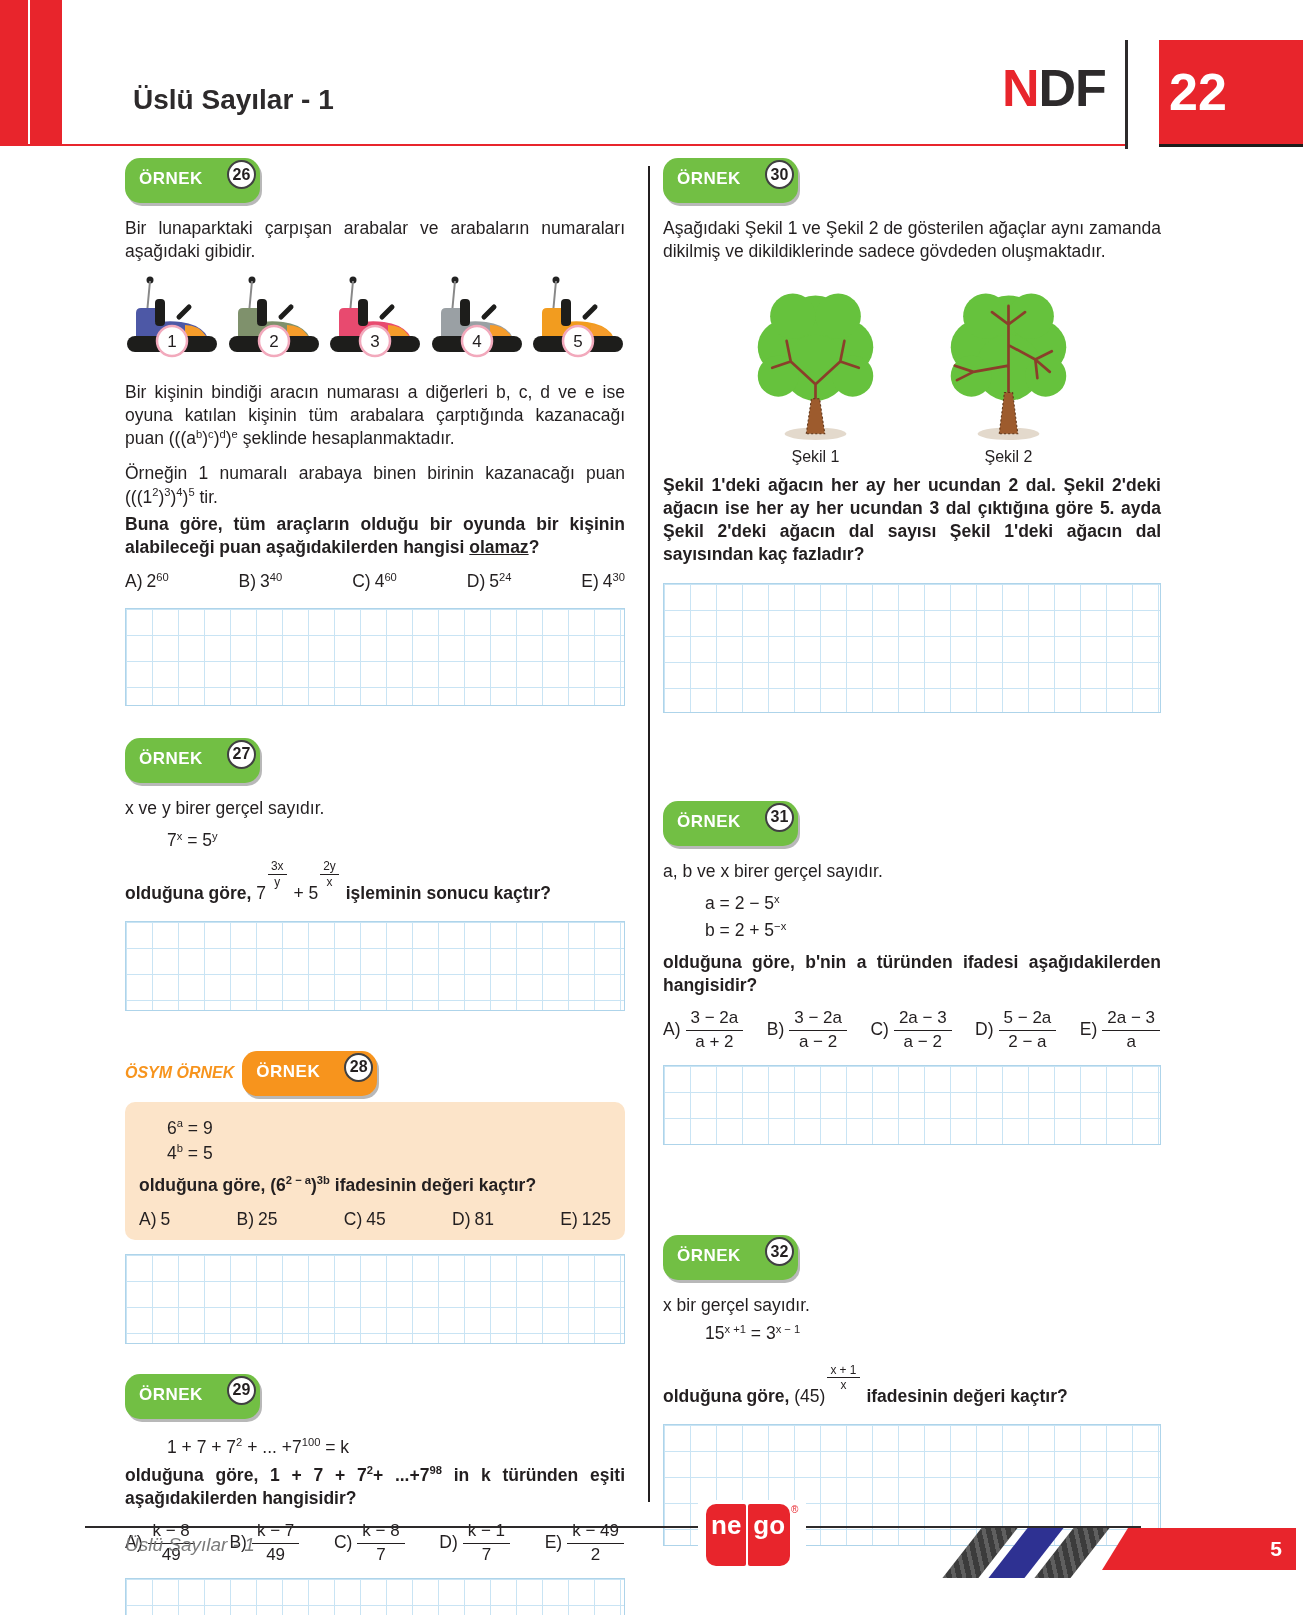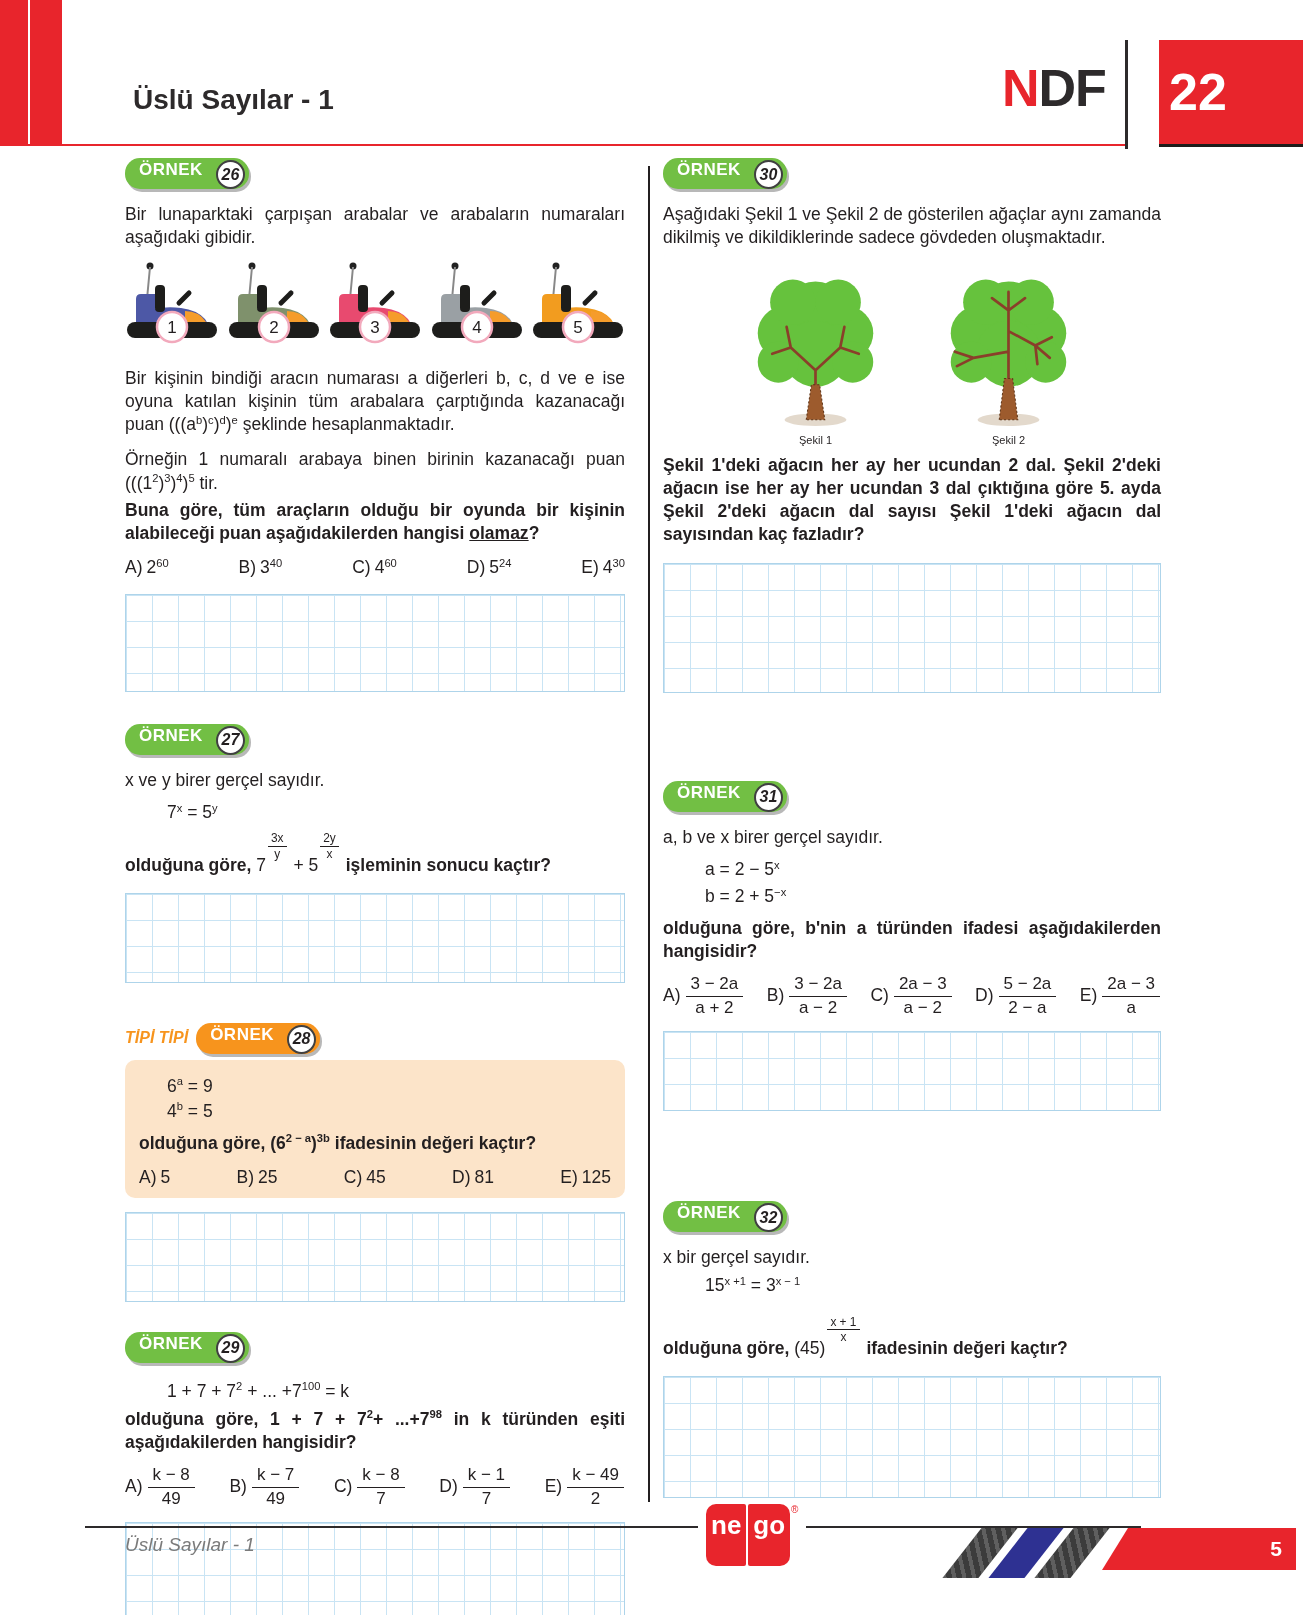--- a/index.html
+++ b/index.html
@@ -19,27 +19,27 @@
   .unit-box span{color:#ffffff;font-size:52px;font-weight:bold;padding-left:10px;}
 
   
   .col{position:absolute;top:158px;width:500px;}
   .col-left{left:125px;}
   .col-right{left:663px;width:498px;}
   .col-divider{position:absolute;left:648px;top:166px;width:2px;height:1336px;background:#231f20;}
 
   
   .badge-row{display:flex;align-items:center;gap:8px;margin:0 0 4px 0;}
-  .badge{display:inline-flex;align-items:flex-start;background:#72bf44;border-radius:15px;
-         padding:2px 4px 0 14px;box-shadow:2px 3px 0 rgba(0,0,0,.28);}
+  .badge{display:inline-flex;align-items:flex-end;background:#72bf44;border-radius:15px;
+         padding:2px 4px 14px 14px;box-shadow:2px 3px 0 rgba(0,0,0,.28);}
   .badge.orange{background:#f7941d;}
   .badge .blabel{color:#fff;font-weight:bold;font-size:17px;letter-spacing:.5px;}
   .badge .bnum{background:#fff;color:#231f20;font-weight:bold;border:2px solid #404041;border-radius:50%;
                width:25px;height:25px;display:flex;align-items:center;justify-content:center;
-               font-size:16px;margin-left:13px;font-style:italic;}
+               font-size:16px;margin-left:24px;}
   .osym{color:#f7941d;font-weight:bold;font-size:16px;font-style:italic;}
 
   
   p.t{font-size:17.5px;line-height:1.32;margin:14px 0 0 0;text-align:justify;}
   p.t.bold{font-weight:bold;}
   p.formula{font-size:17.5px;margin:10px 0 0 42px;}
   sup{font-size:64%;vertical-align:baseline;position:relative;top:-0.55em;line-height:0;}
   u{text-decoration:underline;}
 
   .efr{display:inline-block;text-align:center;font-size:68%;line-height:1.05;
@@ -66,21 +66,21 @@
   .peach p.formula{margin-left:28px;margin-top:4px;}
   .peach p.t{margin-top:10px;}
 
   
   .cars{display:flex;justify-content:space-between;margin-top:10px;height:90px;}
   .car{width:94px;height:88px;}
 
   
   .figs{display:flex;justify-content:center;gap:28px;margin-top:14px;}
   .fig{text-align:center;}
-  .fig .cap{font-size:11px;margin-top:2px;}
+  .fig .cap{font-size:16px;margin-top:2px;}
 
   
   .footer-rule{position:absolute;left:85px;top:1526px;width:1056px;height:2px;background:#2d2a2b;}
   .footer-title{position:absolute;left:125px;top:1534px;font-size:19px;font-style:italic;color:#7b7b7b;}
   .footer-logo{position:absolute;left:698px;top:1500px;background:#ffffff;padding:4px 8px;display:flex;align-items:flex-start;}
   .footer-logo .lg{background:#e8252c;color:#fff;font-weight:bold;font-size:26px;line-height:1;
                    padding:8px 5px 28px 5px;}
   .footer-logo .lg.ne{border-radius:10px 2px 2px 10px;}
   .footer-logo .lg.go{border-radius:2px 10px 10px 2px;margin-left:2px;}
   .footer-logo .reg{color:#e8252c;font-size:10px;margin-left:1px;}
@@ -194,21 +194,21 @@
       <span class="blabel">ÖRNEK</span>
       <span class="bnum">27</span>
     </span>
   </div>
   <p class="t">x ve y birer gerçel sayıdır.</p>
   <p class="formula">7<sup>x</sup> = 5<sup>y</sup></p>
   <p class="t" style="margin-top:8px;padding-top:14px"><b>olduğuna göre,</b> 7<span class="efr"><span class="n">3x</span><span class="d">y</span></span> + 5<span class="efr"><span class="n">2y</span><span class="d">x</span></span> <b>işleminin sonucu kaçtır?</b></p>
   <div class="grid" style="height:88px"></div>
 
   <div class="badge-row" style="margin-top:40px">
-    <span class="osym">TİPİ TİPİ</span>
+    <span class="osym">ÖSYM ÖRNEK</span>
     <span class="badge orange">
       <span class="blabel">ÖRNEK</span>
       <span class="bnum">28</span>
     </span>
   </div>
   <div class="peach">
     <p class="formula">6<sup>a</sup> = 9</p>
     <p class="formula">4<sup>b</sup> = 5</p>
     <p class="t bold">olduğuna göre, (6<sup>2 − a</sup>)<sup>3b</sup> ifadesinin değeri kaçtır?</p>
     <div class="opts">

